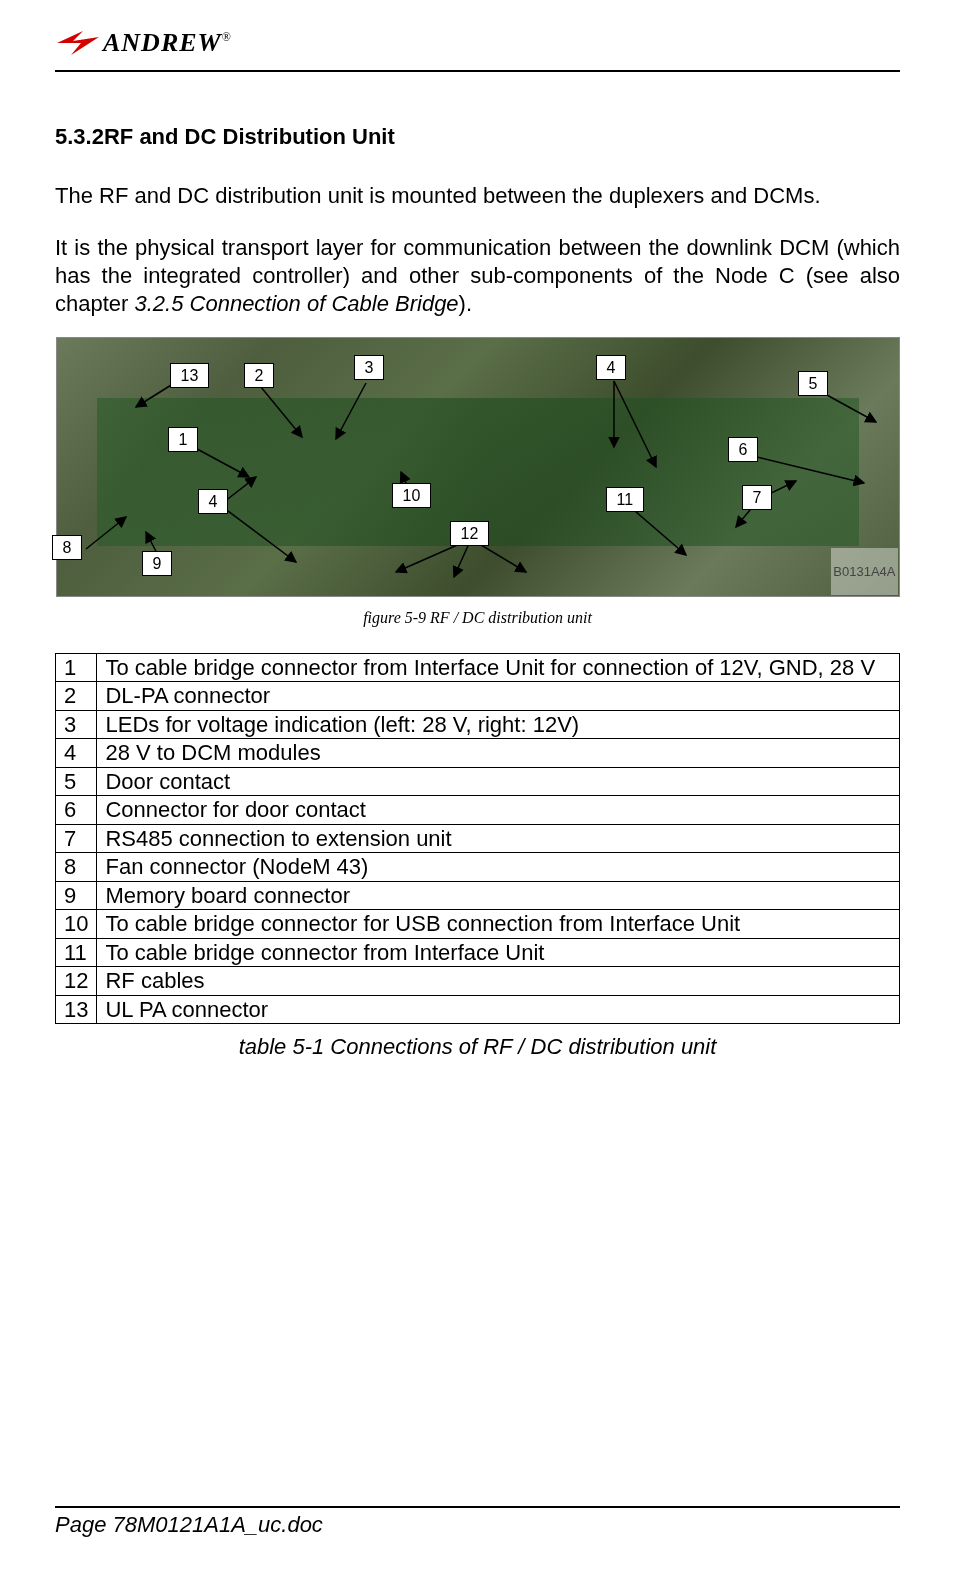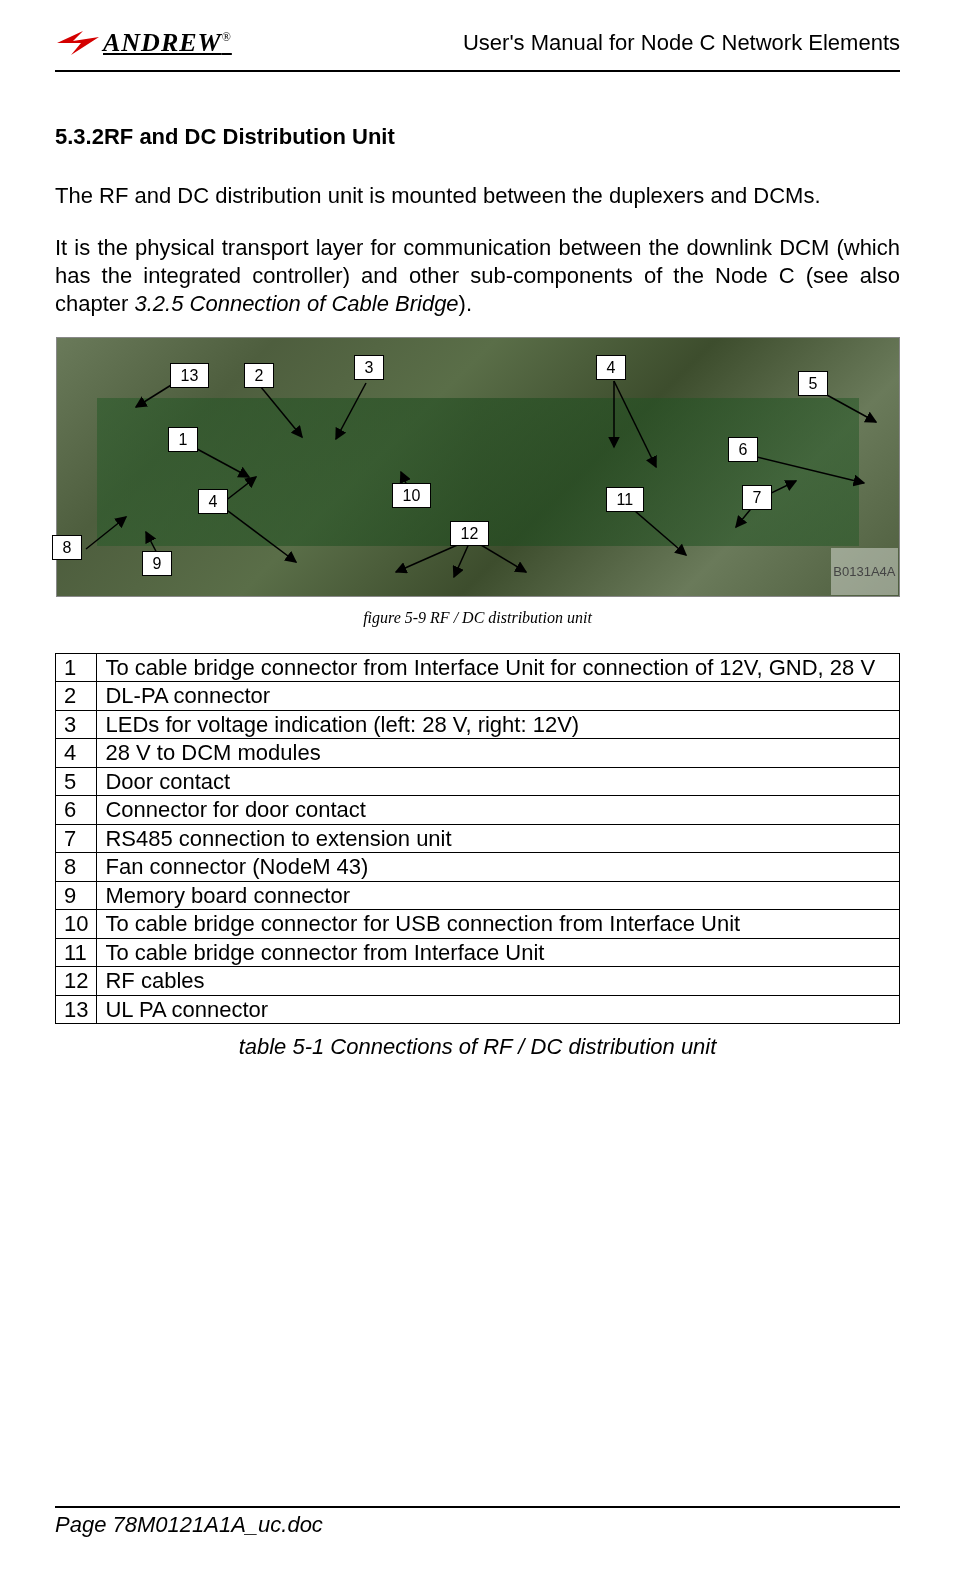--- a/index.html
+++ b/index.html
@@ -35,21 +35,20 @@
     position: relative;
     width: 46px;
     height: 28px;
   }
   .logo-text {
     font-family: Georgia, 'Times New Roman', serif;
     font-weight: bold;
     font-style: italic;
     font-size: 26px;
     letter-spacing: 1px;
-    text-decoration: underline;
   }
   .logo-text .reg {
     font-size: 12px;
     vertical-align: super;
     font-style: normal;
     font-weight: normal;
   }
   .section-heading {
     font-size: 22px;
     font-weight: bold;
@@ -166,21 +165,20 @@
   <div class="logo">
     <span class="logo-icon">
       <svg viewBox="0 0 46 28" width="46" height="28">
         <polygon points="2,14 28,2 18,12 44,8 16,26 26,14" fill="#d40000"></polygon>
       </svg>
     </span>
     <span class="logo-text">
       <span>ANDREW</span><span class="reg">®</span>
     </span>
   </div>
-  <div class="header-title">User's Manual for Node C Network Elements</div>
 </div>
 <hr class="hr">
 
 <div class="section-heading">
   <span class="num">5.3.2</span><span>RF and DC Distribution Unit</span>
 </div>
 
 <p class="body-text p1">The RF and DC distribution unit is mounted between the duplexers and DCMs.</p>
 <p class="body-text p2">
   <span>It is the physical transport layer for communication between the downlink DCM (which has the integrated controller) and other sub-components of the Node C (see also chapter </span><span class="italic">3.2.5 Connection of Cable Bridge</span><span>).</span>

